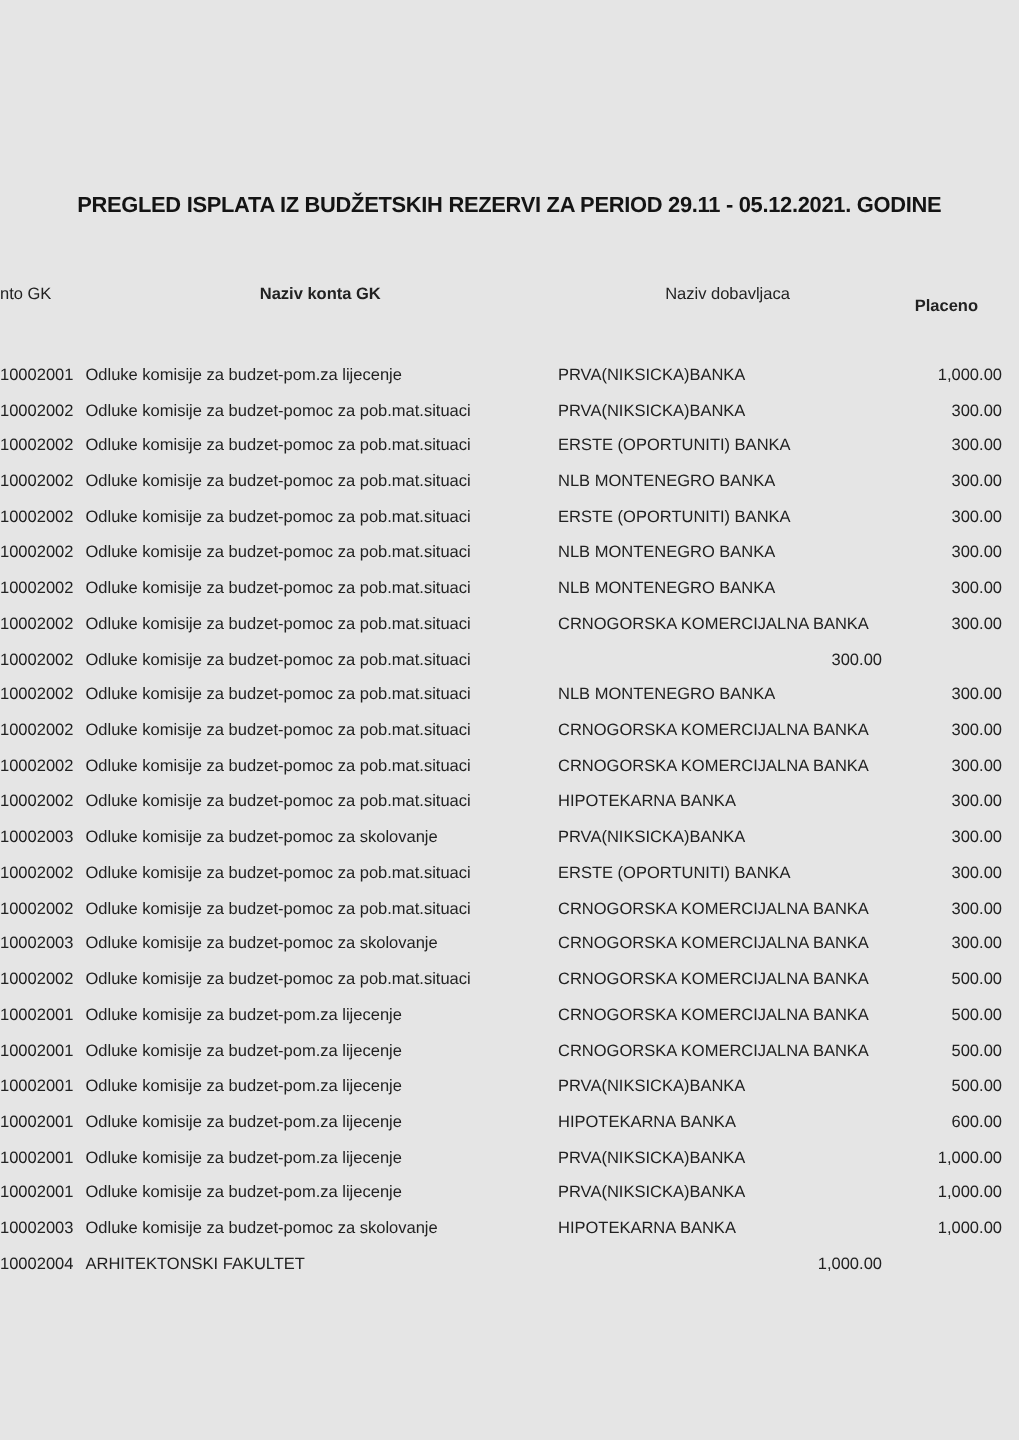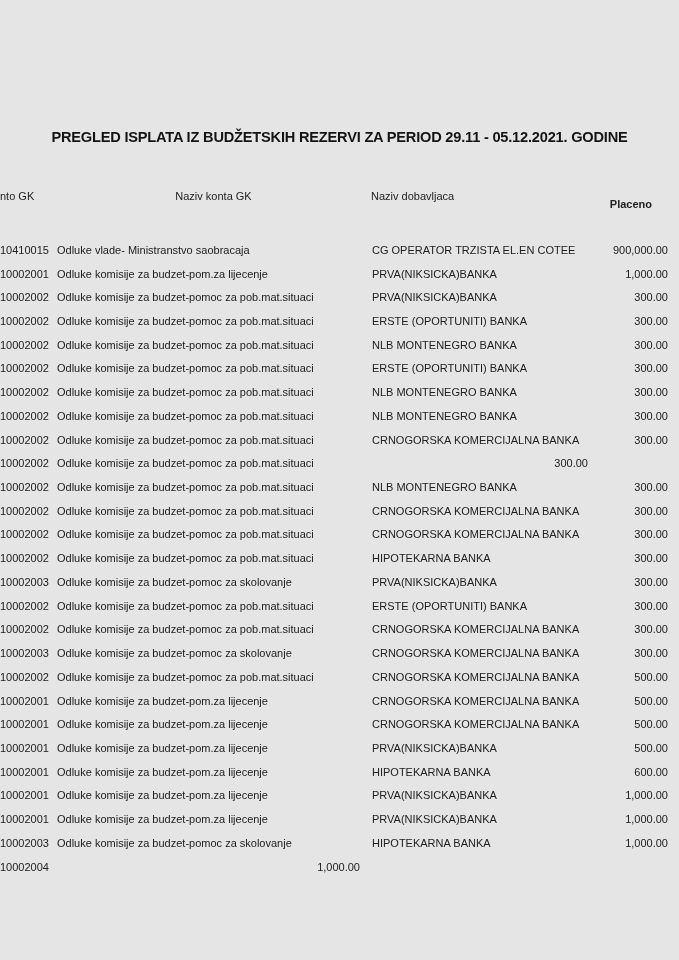--- a/index.html
+++ b/index.html
@@ -38,22 +38,22 @@
     width: 579px;
   }
   .header-row {
     position: absolute;
     top: 190px;
     left: 0;
     font-size: 11px;
     color: #222222;
   }
   .header-row .h-konto   { text-align: left;  white-space: pre; }
-  .header-row .h-naziv   { text-align: center; white-space: pre; }
-  .header-row .h-dobav   { text-align: left; white-space: pre; }
+  .header-row .h-naziv   { text-align: center; white-space: pre; font-weight: bold; }
+  .header-row .h-dobav   { text-align: center; white-space: pre; }
   .header-row .h-placeno {
     text-align: right;
     padding-right: 27px;
     position: relative;
     top: 8px;
     white-space: pre;
     font-weight: bold;
   }
   .rows {
     position: absolute;
@@ -80,26 +80,20 @@
 
   <div class="grid-row header-row">
     <div class="h-konto">nto GK</div>
     <div class="h-naziv">Naziv konta GK</div>
     <div class="h-dobav">Naziv dobavljaca</div>
     <div class="h-placeno">Placeno</div>
   </div>
 
   <div class="rows">
       <div class="grid-row t-row">
-        <div class="c-konto">10410015</div>
-        <div class="c-naziv">Odluke vlade- Ministranstvo saobracaja</div>
-        <div class="c-dobav">CG OPERATOR TRZISTA EL.EN COTEE</div>
-        <div class="c-placeno">900,000.00</div>
-      </div>
-      <div class="grid-row t-row">
         <div class="c-konto">10002001</div>
         <div class="c-naziv">Odluke komisije za budzet-pom.za lijecenje</div>
         <div class="c-dobav">PRVA(NIKSICKA)BANKA</div>
         <div class="c-placeno">1,000.00</div>
       </div>
       <div class="grid-row t-row">
         <div class="c-konto">10002002</div>
         <div class="c-naziv">Odluke komisije za budzet-pomoc za pob.mat.situaci</div>
         <div class="c-dobav">PRVA(NIKSICKA)BANKA</div>
         <div class="c-placeno">300.00</div>
@@ -236,17 +230,18 @@
         <div class="c-placeno">1,000.00</div>
       </div>
       <div class="grid-row t-row">
         <div class="c-konto">10002003</div>
         <div class="c-naziv">Odluke komisije za budzet-pomoc za skolovanje</div>
         <div class="c-dobav">HIPOTEKARNA BANKA</div>
         <div class="c-placeno">1,000.00</div>
       </div>
       <div class="grid-row t-row">
         <div class="c-konto">10002004</div>
+        <div class="c-dobav">ARHITEKTONSKI FAKULTET</div>
         <div class="c-placeno">1,000.00</div>
       </div>
     </div>
 
 </div>
 
 </body></html>

